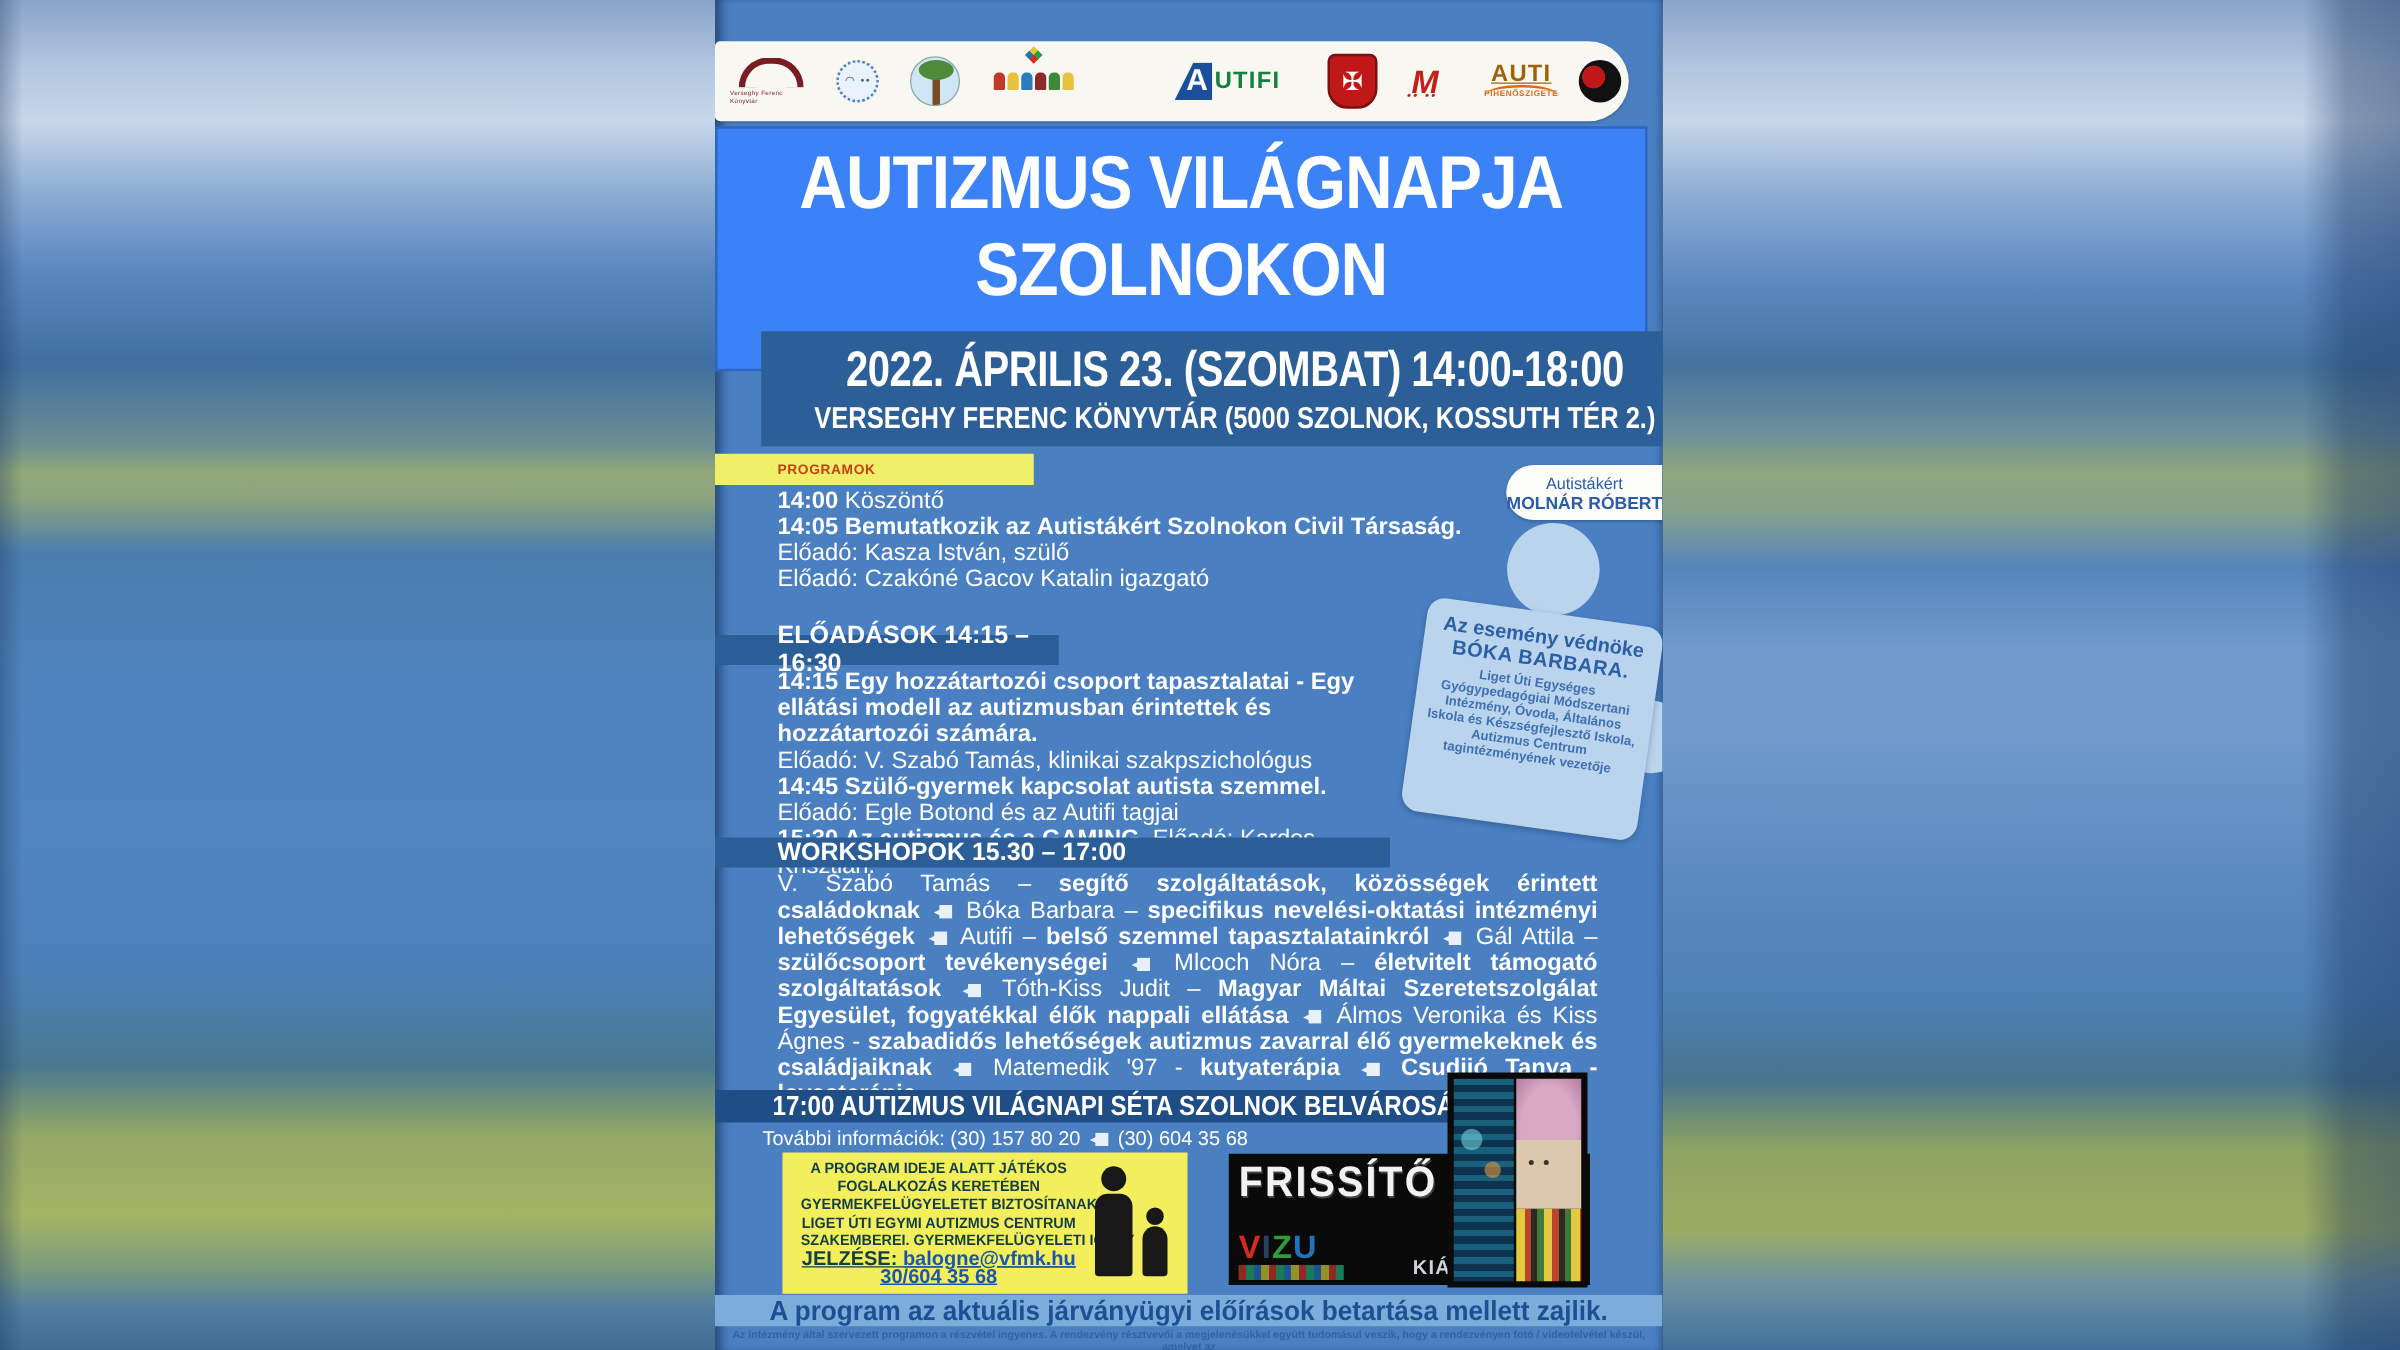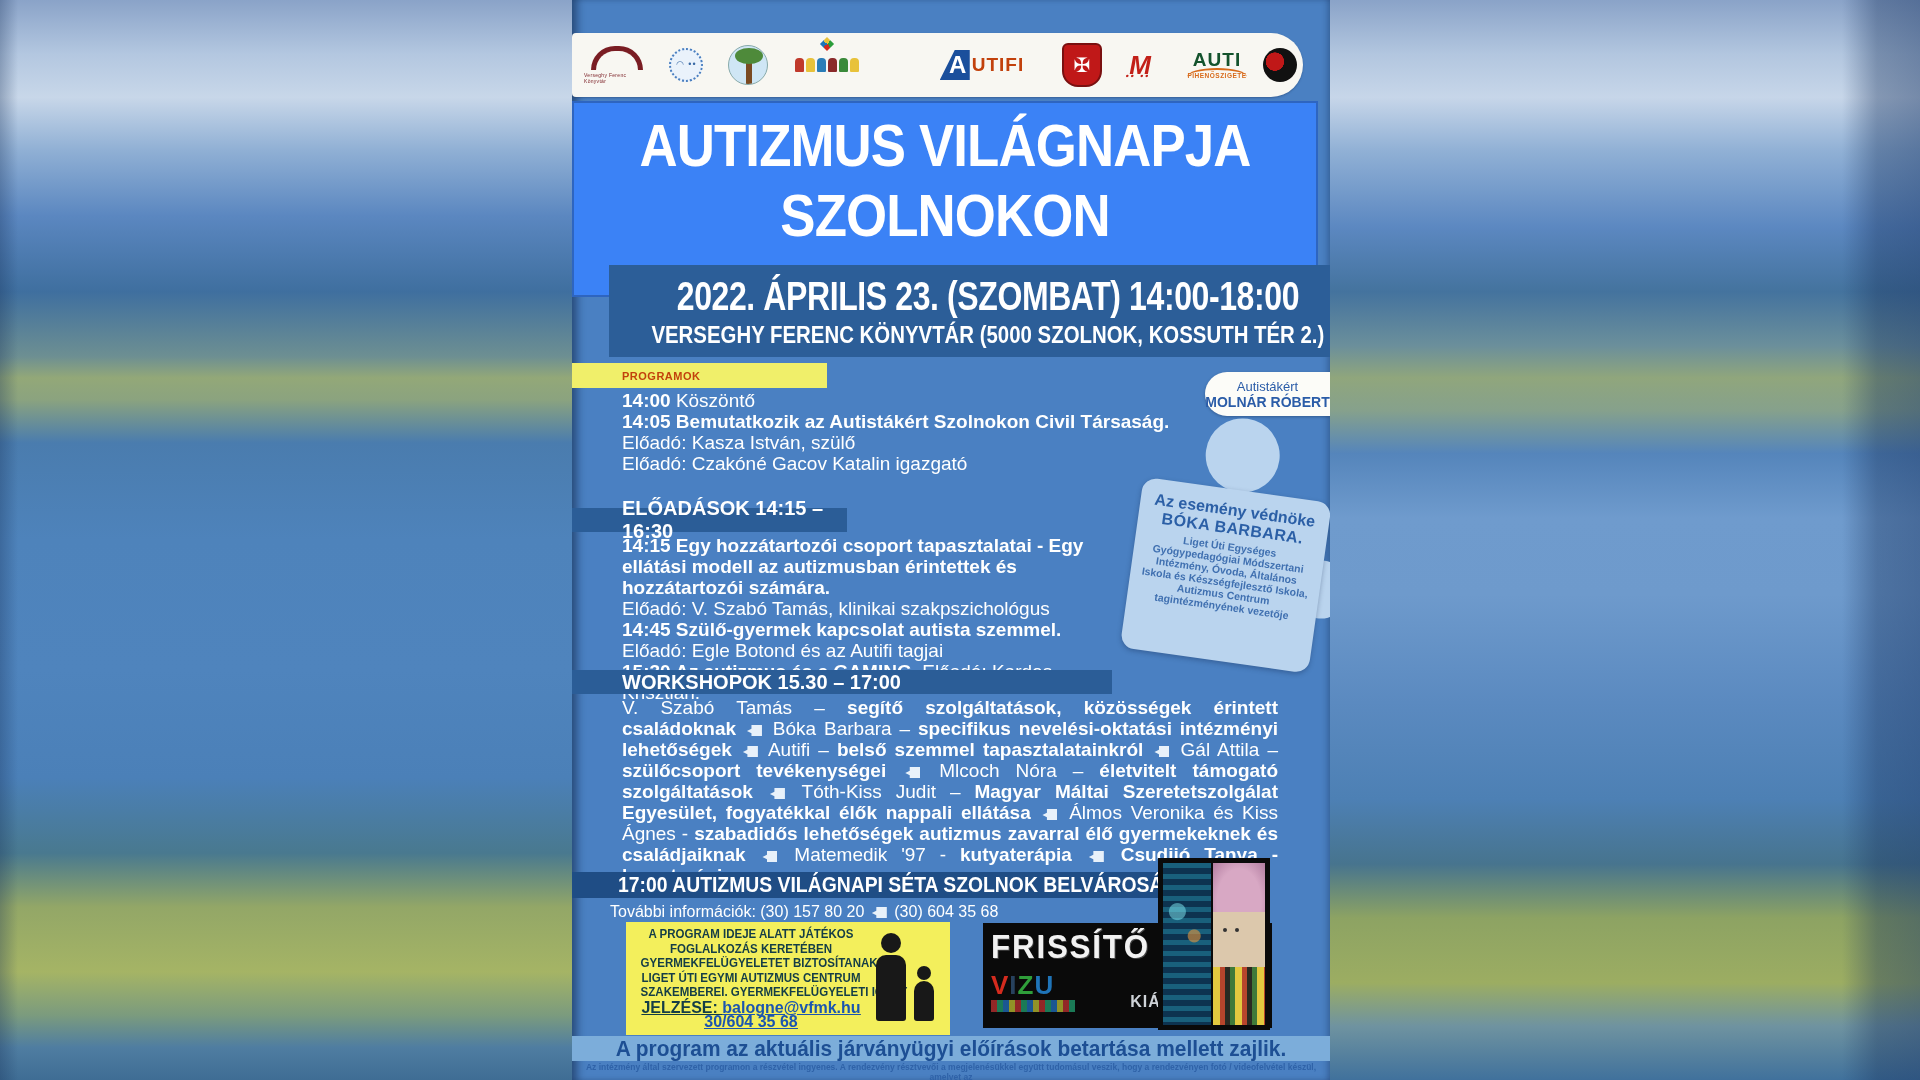--- a/index.html
+++ b/index.html
@@ -39,29 +39,29 @@
   .lg-tree{left:148px;width:56px;}
   .tree{width:40px;height:40px;border-radius:50%;background:#cfe6f5;border:1px solid #8aa;position:relative;overflow:hidden;}
   .tree::before{content:"";position:absolute;left:17px;top:12px;width:6px;height:26px;background:#7a4a22;}
   .tree::after{content:"";position:absolute;left:6px;top:2px;width:28px;height:16px;border-radius:50%;background:#4e8a3a;}
   .lg-kids{left:212px;width:86px;flex-wrap:wrap;}
   .kid{width:9px;height:14px;border-radius:4px 4px 1px 1px;margin:1px;}
   .kite{position:absolute;top:6px;left:38px;width:10px;height:10px;background:conic-gradient(#2a9d3a 0 25%,#d42b1e 0 50%,#1f74b8 0 75%,#e8c23a 0);transform:rotate(45deg);}
   .lg-autifi{left:350px;width:120px;}
   .autifi-a{width:30px;height:30px;background:#1b4f9c;color:#fff;font-weight:bold;font-size:24px;
     display:flex;align-items:center;justify-content:center;clip-path:polygon(0 100%,50% 0,100% 0,100% 100%);padding-left:6px;}
-  .autifi-txt{color:#c2410c;font-weight:bold;font-size:19px;letter-spacing:1px;margin-left:2px;}
+  .autifi-txt{color:#15803d;font-weight:bold;font-size:19px;letter-spacing:1px;margin-left:2px;}
   .lg-malta{left:482px;width:56px;}
   .malta{width:40px;height:44px;background:#c01818;border:2px solid #7a1010;border-radius:6px 6px 16px 16px;
     display:flex;align-items:center;justify-content:center;color:#fff;font-size:20px;}
   .lg-mpaws{left:540px;width:56px;position:absolute;}
   .mpaws{color:#c22018;font-style:italic;font-weight:bold;font-size:26px;position:relative;}
   .mpaws::after{content:"🞄🞄 🞄🞄";position:absolute;left:-4px;top:20px;font-size:9px;color:#c22018;letter-spacing:2px;}
   .lg-auti{left:602px;width:86px;flex-direction:column;}
-  .auti-top{color:#14532d;font-weight:bold;font-size:19px;letter-spacing:1px;line-height:16px;}
+  .auti-top{color:#a16207;font-weight:bold;font-size:19px;letter-spacing:1px;line-height:16px;text-decoration:underline;}
   .auti-sub{color:#d86a1a;font-weight:bold;font-size:6.5px;letter-spacing:.5px;border-top:2px solid #d86a1a;border-radius:50% 50% 0 0/80% 80% 0 0;padding-top:2px;}
   .lg-bird{left:688px;width:40px;}
   .bird{width:34px;height:34px;border-radius:50%;background:radial-gradient(circle at 35% 40%,#c01818 0 30%,#111 31% 100%);}
   
   .title-panel{position:absolute;left:0;top:101px;width:746px;height:196px;background:#3b82f6;
     border:2px solid rgba(22,48,92,.35);}
   .t-line{position:absolute;left:0;width:100%;text-align:center;font-weight:800;color:#fff;
     transform:scaleX(.88);letter-spacing:-1px;white-space:nowrap;}
   .t1{top:8px;font-size:60px;}
   .t2{top:78px;font-size:60px;}
@@ -119,21 +119,21 @@
   .fig{position:absolute;background:#181818;border-radius:10px 10px 3px 3px;}
   .fig::before{content:"";position:absolute;background:#181818;border-radius:50%;}
   .fig-adult{left:10px;top:26px;width:30px;height:66px;}
   .fig-adult::before{left:5px;top:-22px;width:20px;height:20px;}
   .fig-child{left:48px;top:52px;width:20px;height:40px;}
   .fig-child::before{left:3px;top:-15px;width:14px;height:14px;}
   
   .exbox{position:absolute;left:411px;top:923px;width:289px;height:105px;background:#0a0a0a;padding:4px 8px;}
   .ex-title{font-weight:800;font-size:34px;letter-spacing:2px;color:#f2f2f2;transform:scaleX(.92);transform-origin:left;
     text-shadow:1px 1px 0 #444;}
-  .ex-row{display:flex;align-items:center;margin-top:6px;}
+  .ex-row{display:flex;align-items:flex-end;margin-top:18px;}
   .vizu{display:flex;flex-direction:column;width:84px;}
   .vizu-letters{font-size:26px;font-weight:800;letter-spacing:1px;line-height:26px;}
   .vz-v{color:#d42b1e;}.vz-i{color:#27415e;}.vz-z{color:#2f9e3a;}.vz-u{color:#1f74b8;}
   .vizu-fine{margin-top:2px;height:12px;background:repeating-linear-gradient(90deg,#c33 0 6px,#2a7 6px 12px,#27c 12px 18px,#cc3 18px 24px);opacity:.7;}
   .ex-sub{margin-left:14px;color:#cfd3d8;font-weight:800;text-align:center;flex:1;}
   .ex-sub1{font-size:13px;letter-spacing:1px;margin-top:4px;}
   .ex-sub2{font-size:16px;letter-spacing:1px;}
   
   .art{position:absolute;left:586px;top:858px;width:112px;height:172px;background:#0a0a0a;padding:5px;display:flex;gap:2px;}
   .art-l{flex:1;background:

